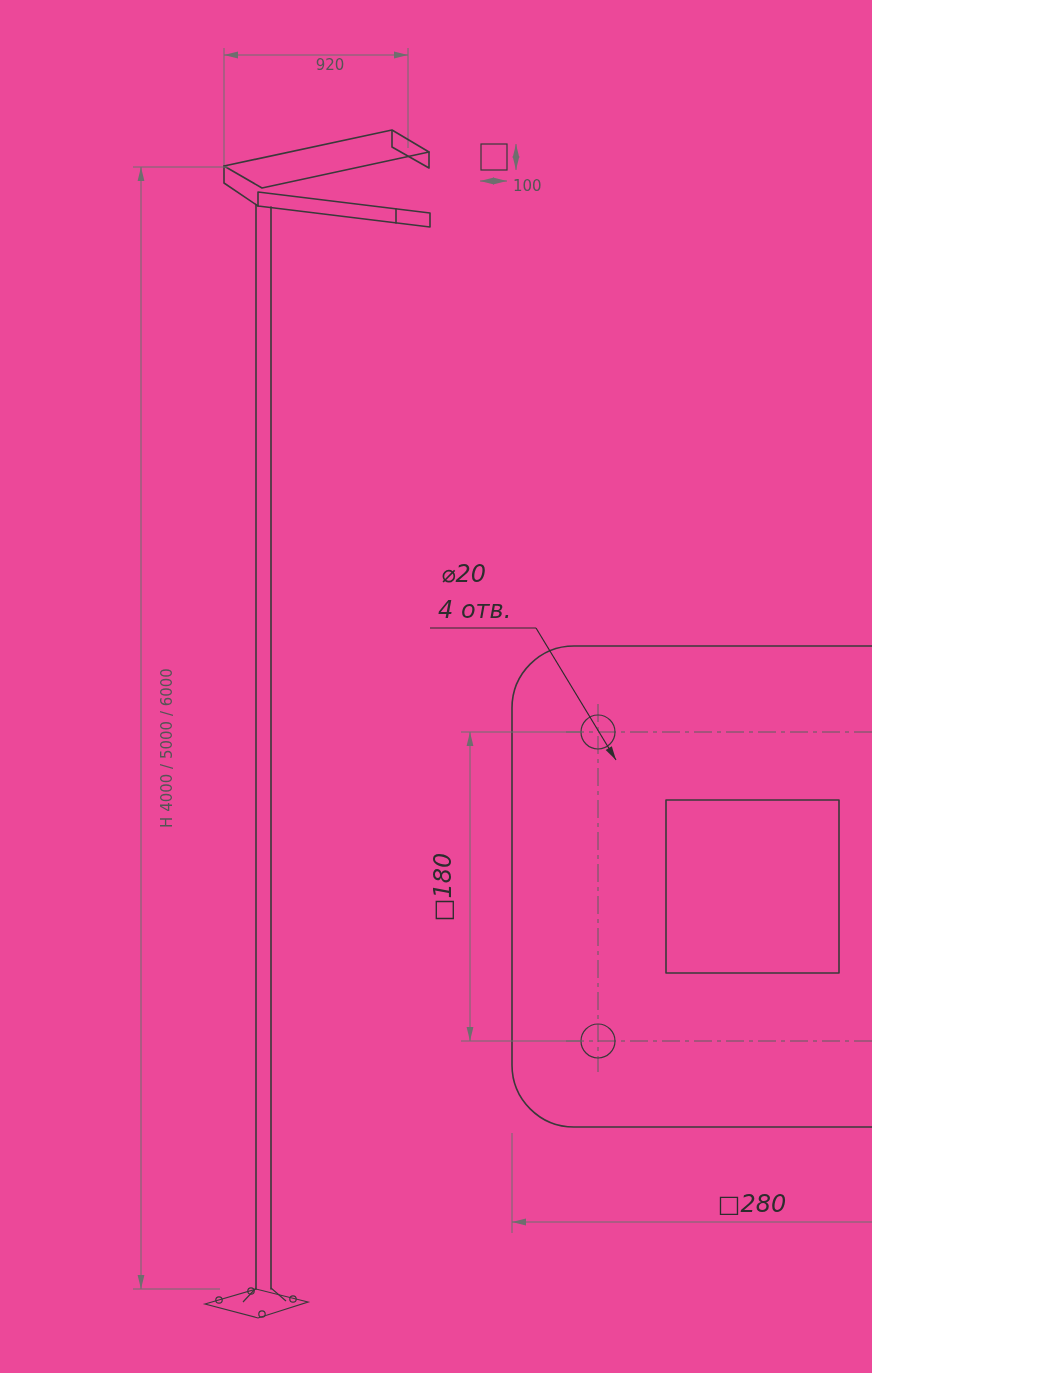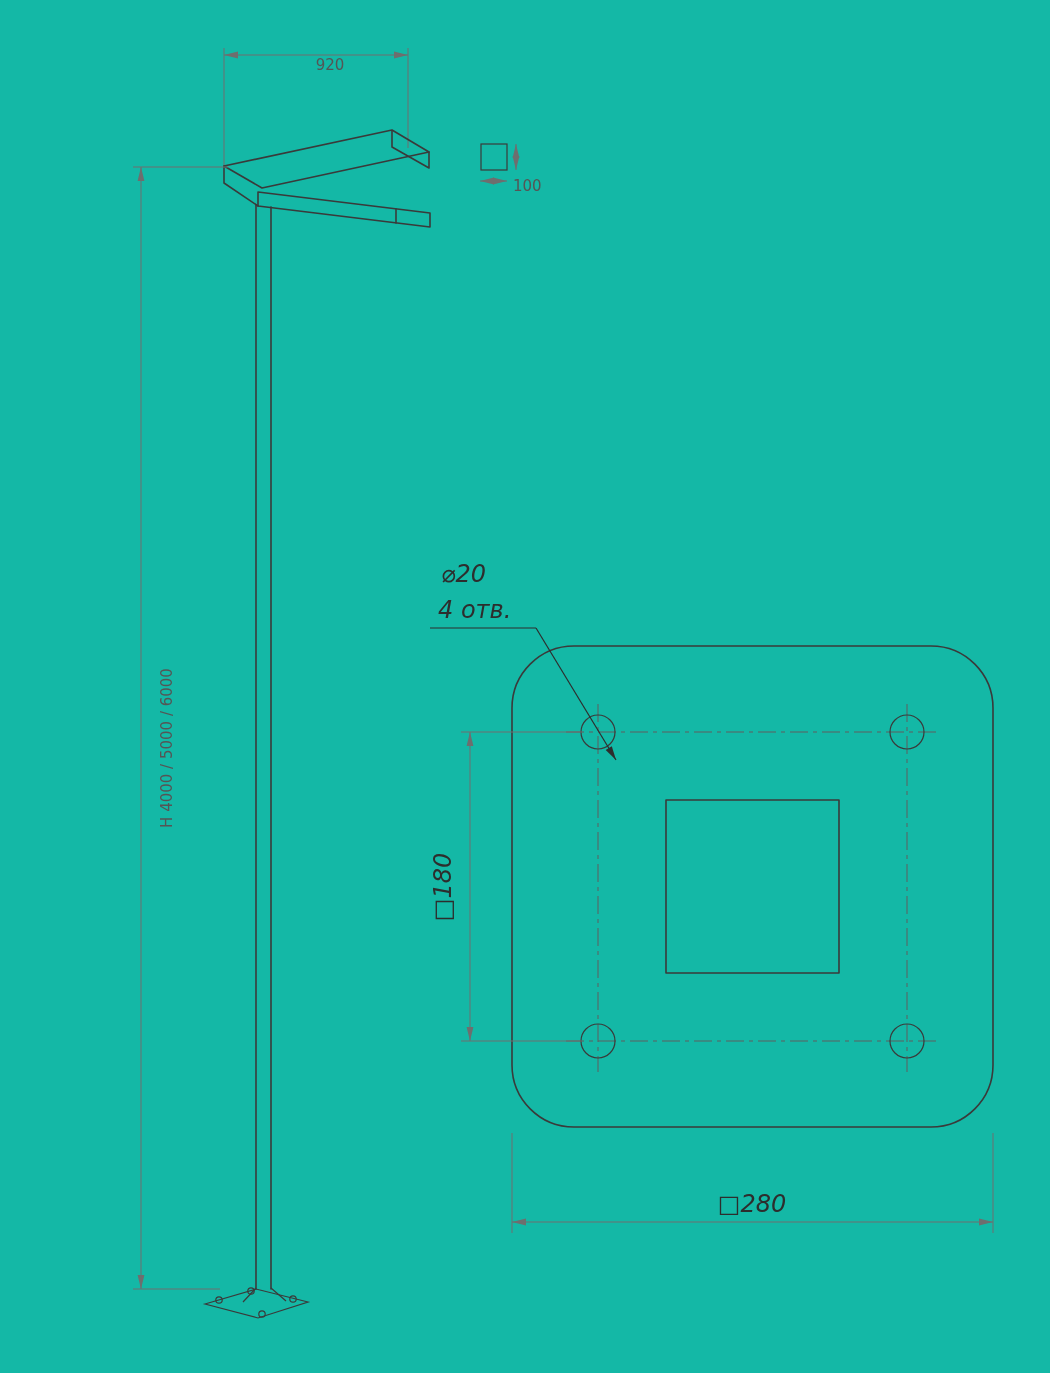--- a/index.html
+++ b/index.html
@@ -1,16 +1,16 @@
 <!DOCTYPE html>
 <html><head>
 <meta charset="utf-8">
 <style>
   html,body{margin:0;padding:0;background:#ffffff;}
-  .page{position:relative;width:1050px;height:1373px;background:#14b8a6;overflow:hidden;
+  .page{position:relative;width:872px;height:1373px;background:#ec4899;overflow:hidden;
         font-family:"DejaVu Sans", sans-serif;}
   svg{display:block;}
   .outline{stroke:#3a3a3a;stroke-width:1.6;fill:none;stroke-linejoin:round;stroke-linecap:round;}
   .outline-thin{stroke:#3a3a3a;stroke-width:1.2;fill:none;}
   .dim{stroke:#6e6e6e;stroke-width:1;fill:none;}
   .cl{stroke:#5f5f5f;stroke-width:1;fill:none;stroke-dasharray:18 5 4 5;}
   .leader{stroke:#2d2d2d;stroke-width:1.2;fill:none;}
   .dimtext{font:15px "DejaVu Sans", sans-serif;fill:#555555;}
   .labeltext{font:italic 24px "DejaVu Sans", sans-serif;fill:#2d2d2d;}
 </style>

